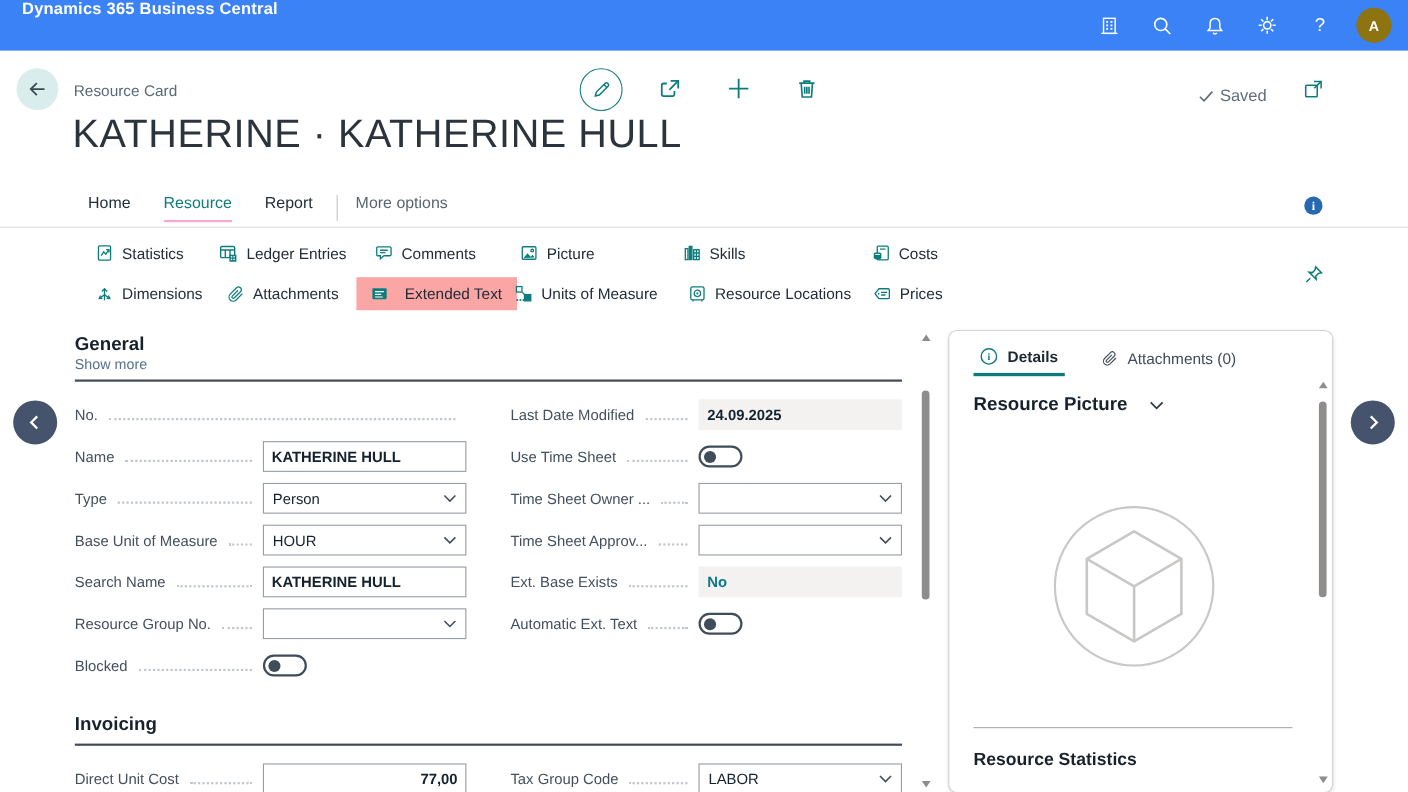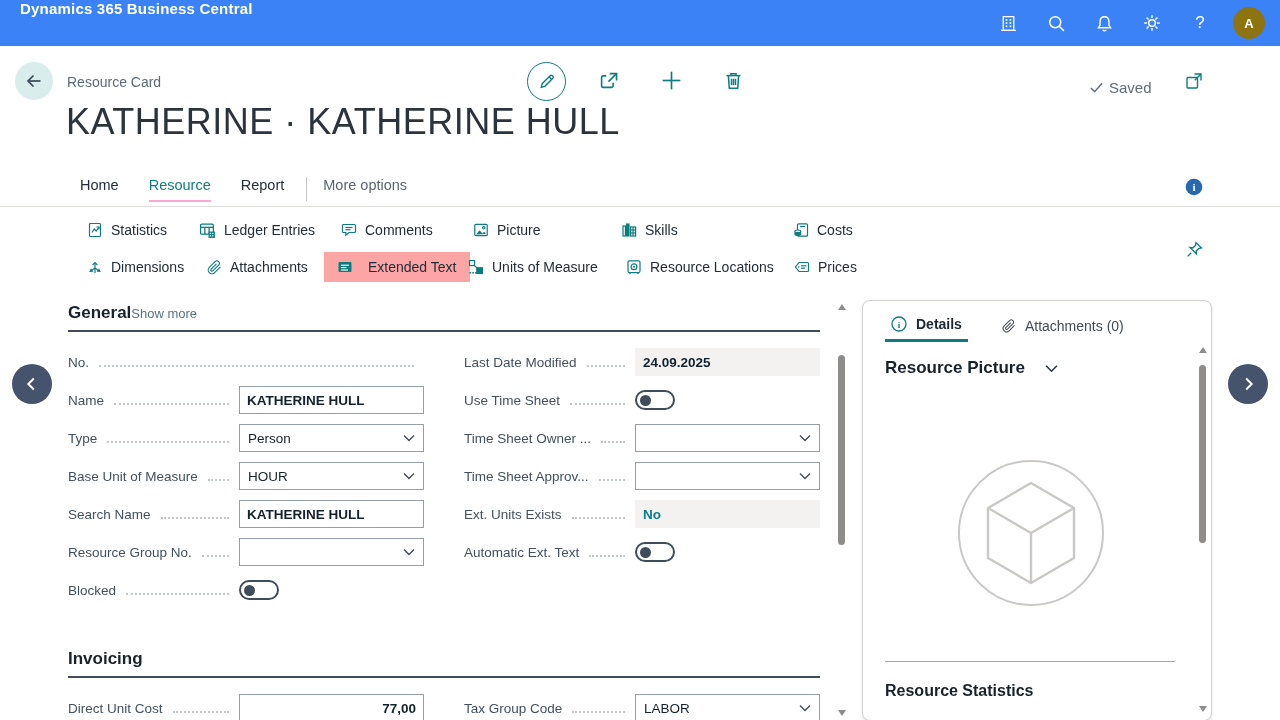--- a/index.html
+++ b/index.html
@@ -42,21 +42,21 @@
   
   .act { position:absolute; display:flex; align-items:center; gap:8px; height:30px; padding:0 10px; background:none; border:none; font-size:14px; color:#222d38; cursor:pointer; white-space:nowrap; }
   .act.highlight { background:#fca5a5; padding:0 14px 0 13px;gap:15px; }
   .row1 { top:215px; } .row2 { top:252px; }
   .pin-btn { left:1183px; top:238px; width:22px; height:22px; }
 
   
   .section { position:absolute; left:68px; width:752px; }
   .general { top:303px; }
   .invoicing { top:649px; }
-  .sec-head { display:flex; justify-content:flex-start; align-items:baseline; }
+  .sec-head { display:flex; justify-content:center; align-items:baseline;flex-direction:column; }
   .sec-head h2 { margin:0; font-size:17px; font-weight:700; color:#18222c; }
   .show-more { font-size:13px; color:#56718b; cursor:pointer; text-decoration:none; }
   .sec-rule { height:2px; background:#414b56; margin-top:7px; }
   .cols { display:flex; gap:40px; margin-top:11px; }
   .col { width:356px; }
   .frow { display:flex; align-items:center; height:38px; }
   .flabel { font-size:13.5px; color:#42505d; white-space:nowrap; }
   .leader { flex:1; border-bottom:2px dotted #c0c6cb; margin:0 10px; height:0; transform:translateY(4px); min-width:10px; }
   .ctrl { width:185px; flex:none; }
   .tbox { height:28px; width:185px; border:1px solid #959da5; background:#fff; font-family:"Liberation Sans",sans-serif; font-size:13.5px; font-weight:600; color:#14222e; padding:0 7px; outline:none; }
@@ -444,21 +444,21 @@
           <span class="leader"></span>
           <div class="select ctrl">
             <span class="selval"></span>
             <svg width="12" height="8" viewBox="0 0 12 8" fill="none" stroke="#3f4c59" stroke-width="1.4">
                 <polyline points="1,1.5 6,6.5 11,1.5"></polyline>
               </svg>
           </div>
         </div>
 
         <div class="frow">
-          <span class="flabel">Ext. Units Exists</span>
+          <span class="flabel">Ext. Base Exists</span>
           <span class="leader"></span>
           <div class="rbox ctrl">
             <span class="teal">No</span>
           </div>
         </div>
 
         <div class="frow">
           <span class="flabel">Automatic Ext. Text</span>
           <span class="leader"></span>
           <span class="ctrl">

